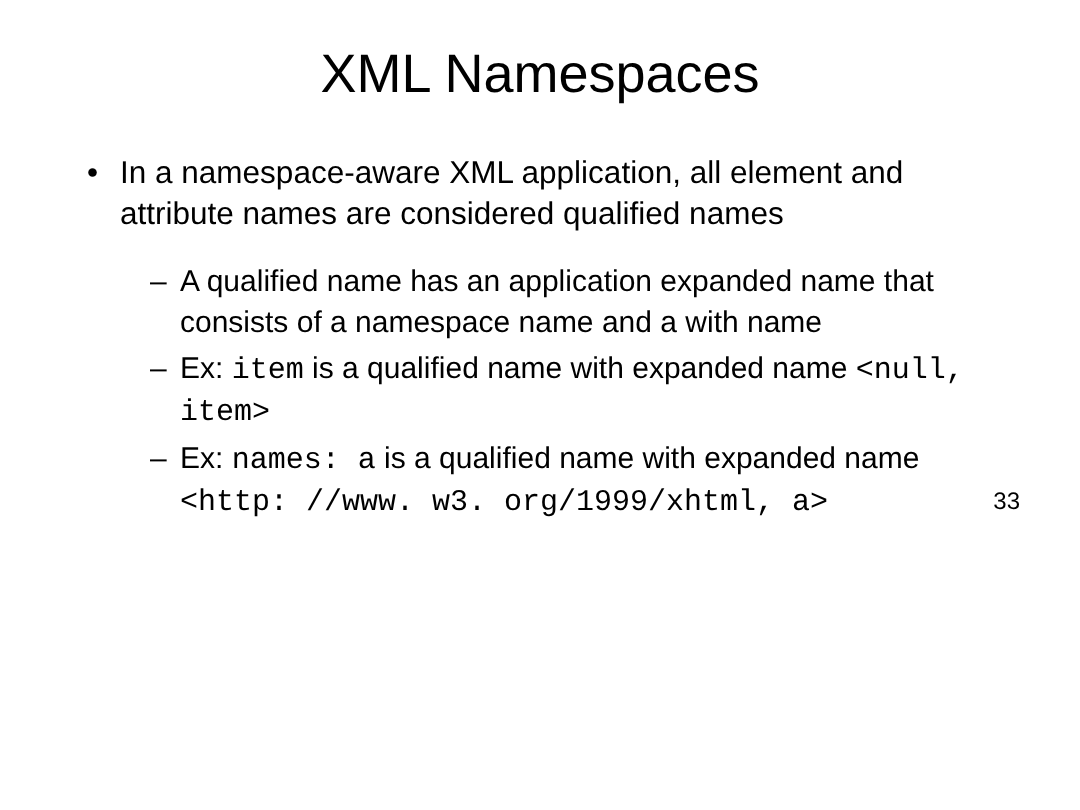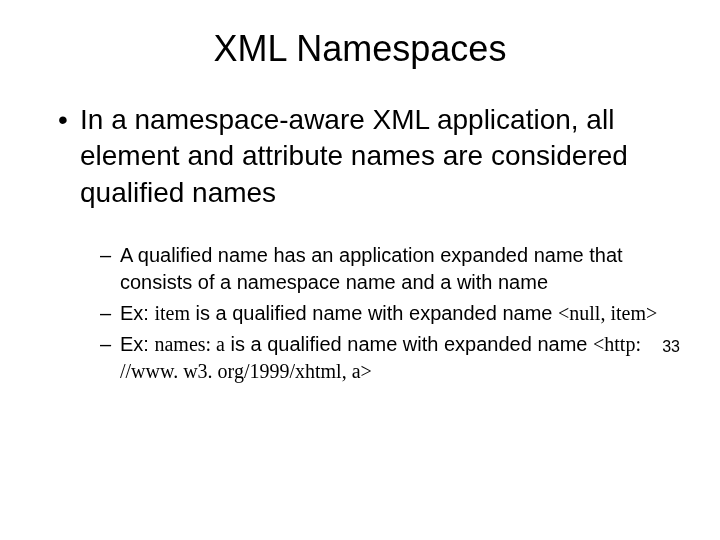--- a/index.html
+++ b/index.html
@@ -1,25 +1,25 @@
 <!DOCTYPE html>
 <html><head>
 <meta charset="utf-8">
 <style>
   * { margin: 0; padding: 0; box-sizing: border-box; }
   html, body { width: 720px; height: 540px; background: #fff; font-family: Arial, Helvetica, sans-serif; color: #000; }
   .slide { width: 720px; height: 380px; position: relative; padding: 20px 40px 20px 40px; }
   .title { font-size: 36px; text-align: center; margin-top: 8px; margin-bottom: 32px; font-weight: normal; }
-  .bullet-l1 { font-size: 28px; line-height: 1.3; margin-left: 18px; padding-left: 22px; position: relative; margin-bottom: 31px; }
+  .bullet-l1 { font-size: 21px; line-height: 1.3; margin-left: 18px; padding-left: 22px; position: relative; margin-bottom: 18px; }
   .bullet-l1::before { content: "•"; position: absolute; left: 0; top: 0; }
   .sub-list { margin-left: 60px; }
   .bullet-l2 { font-size: 20px; line-height: 1.35; padding-left: 20px; position: relative; margin-bottom: 4px; }
   .bullet-l2::before { content: "–"; position: absolute; left: 0; top: 0; }
-  .mono { font-family: Liberation Serif, serif; margin-top: 33px; }
-  .pagenum { position: absolute; right: 40px; bottom: 24px; font-size: 16px; }
+  .mono { font-family: Liberation Mono, monospace; margin-top: 33px; }
+  .pagenum { position: absolute; right: 40px; bottom: 36px; font-size: 16px; }
   .footer { position: absolute; left: 40px; bottom: 14px; font-size: 9px; color: #000; }
 </style>
 </head>
 <body>
 
 <div class="slide">
 
   <h1 class="title">XML Namespaces</h1>
 
   <div class="bullet-l1">

